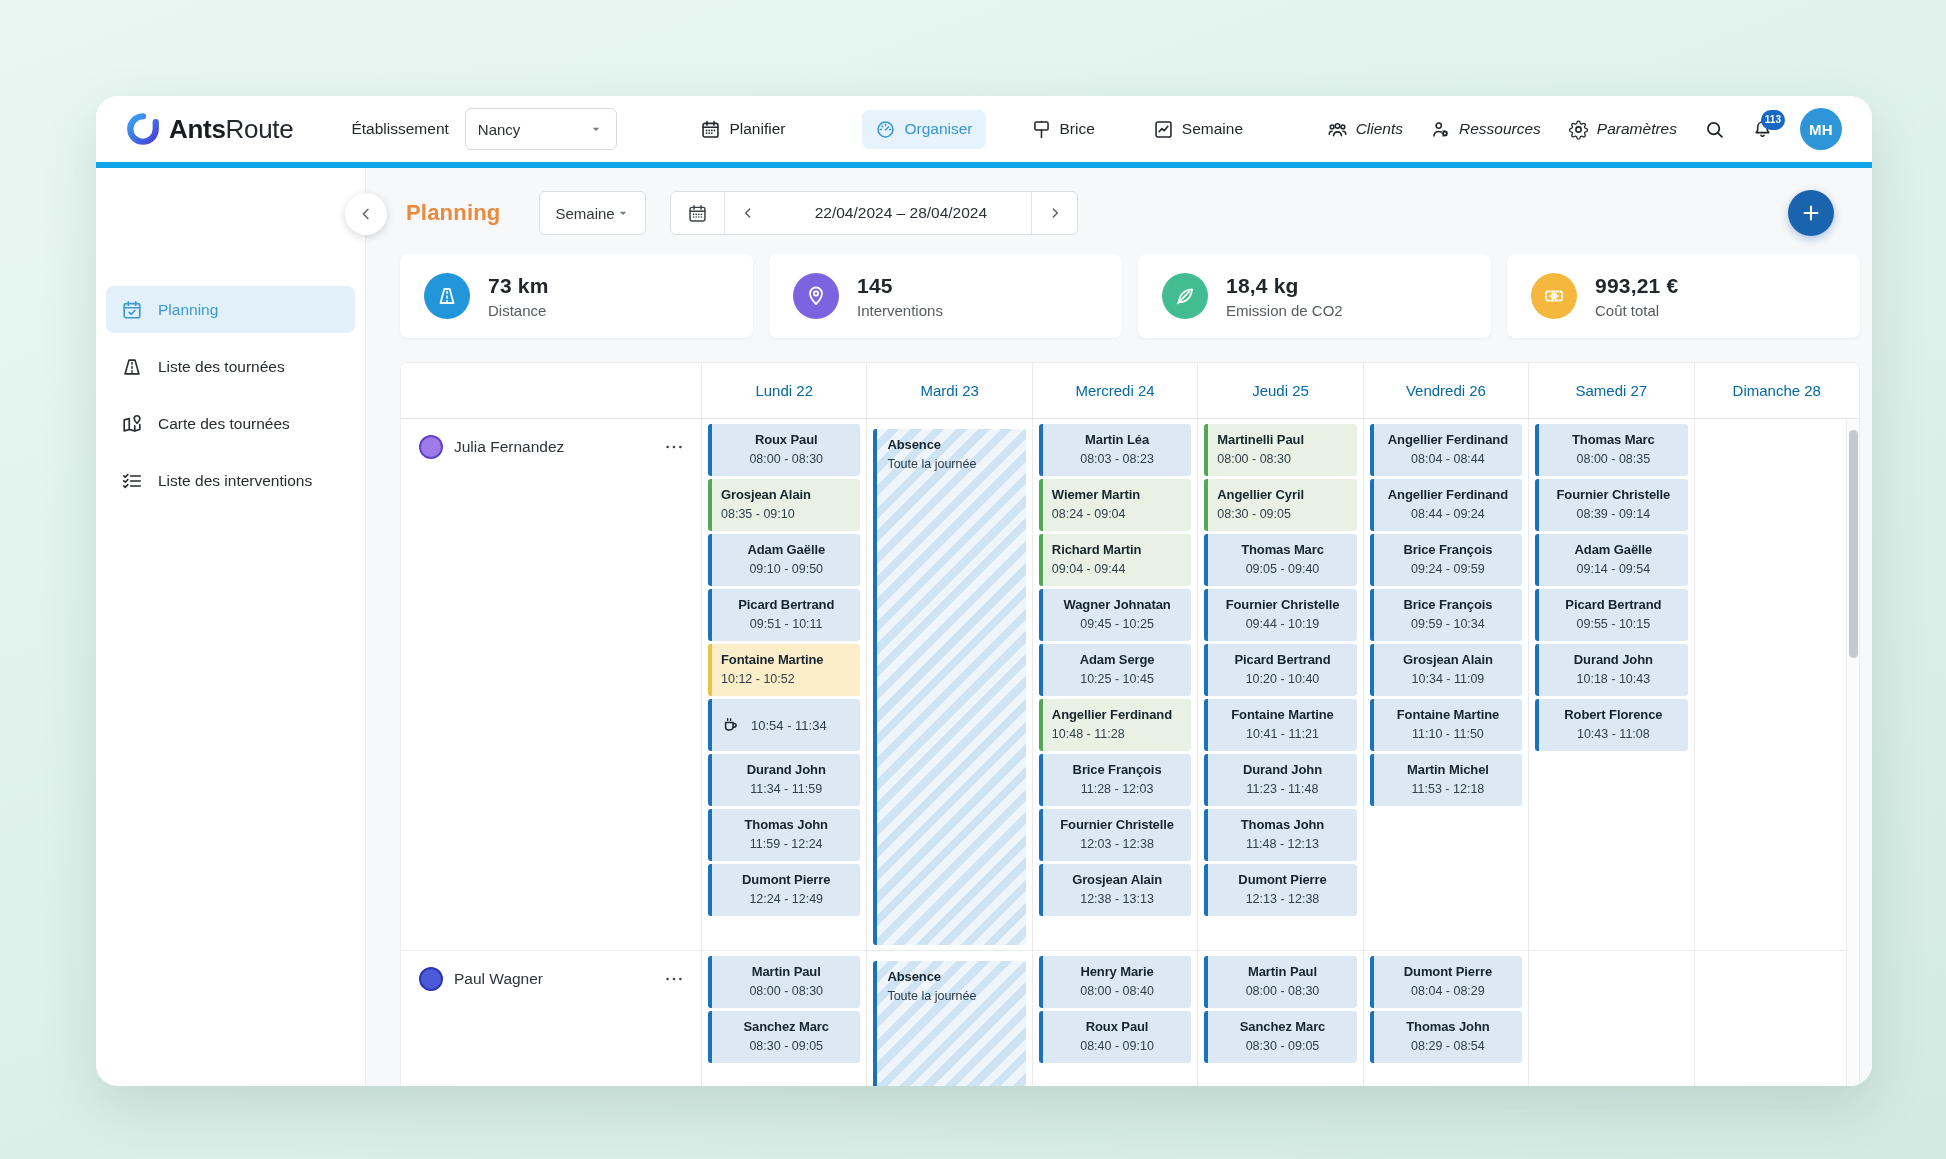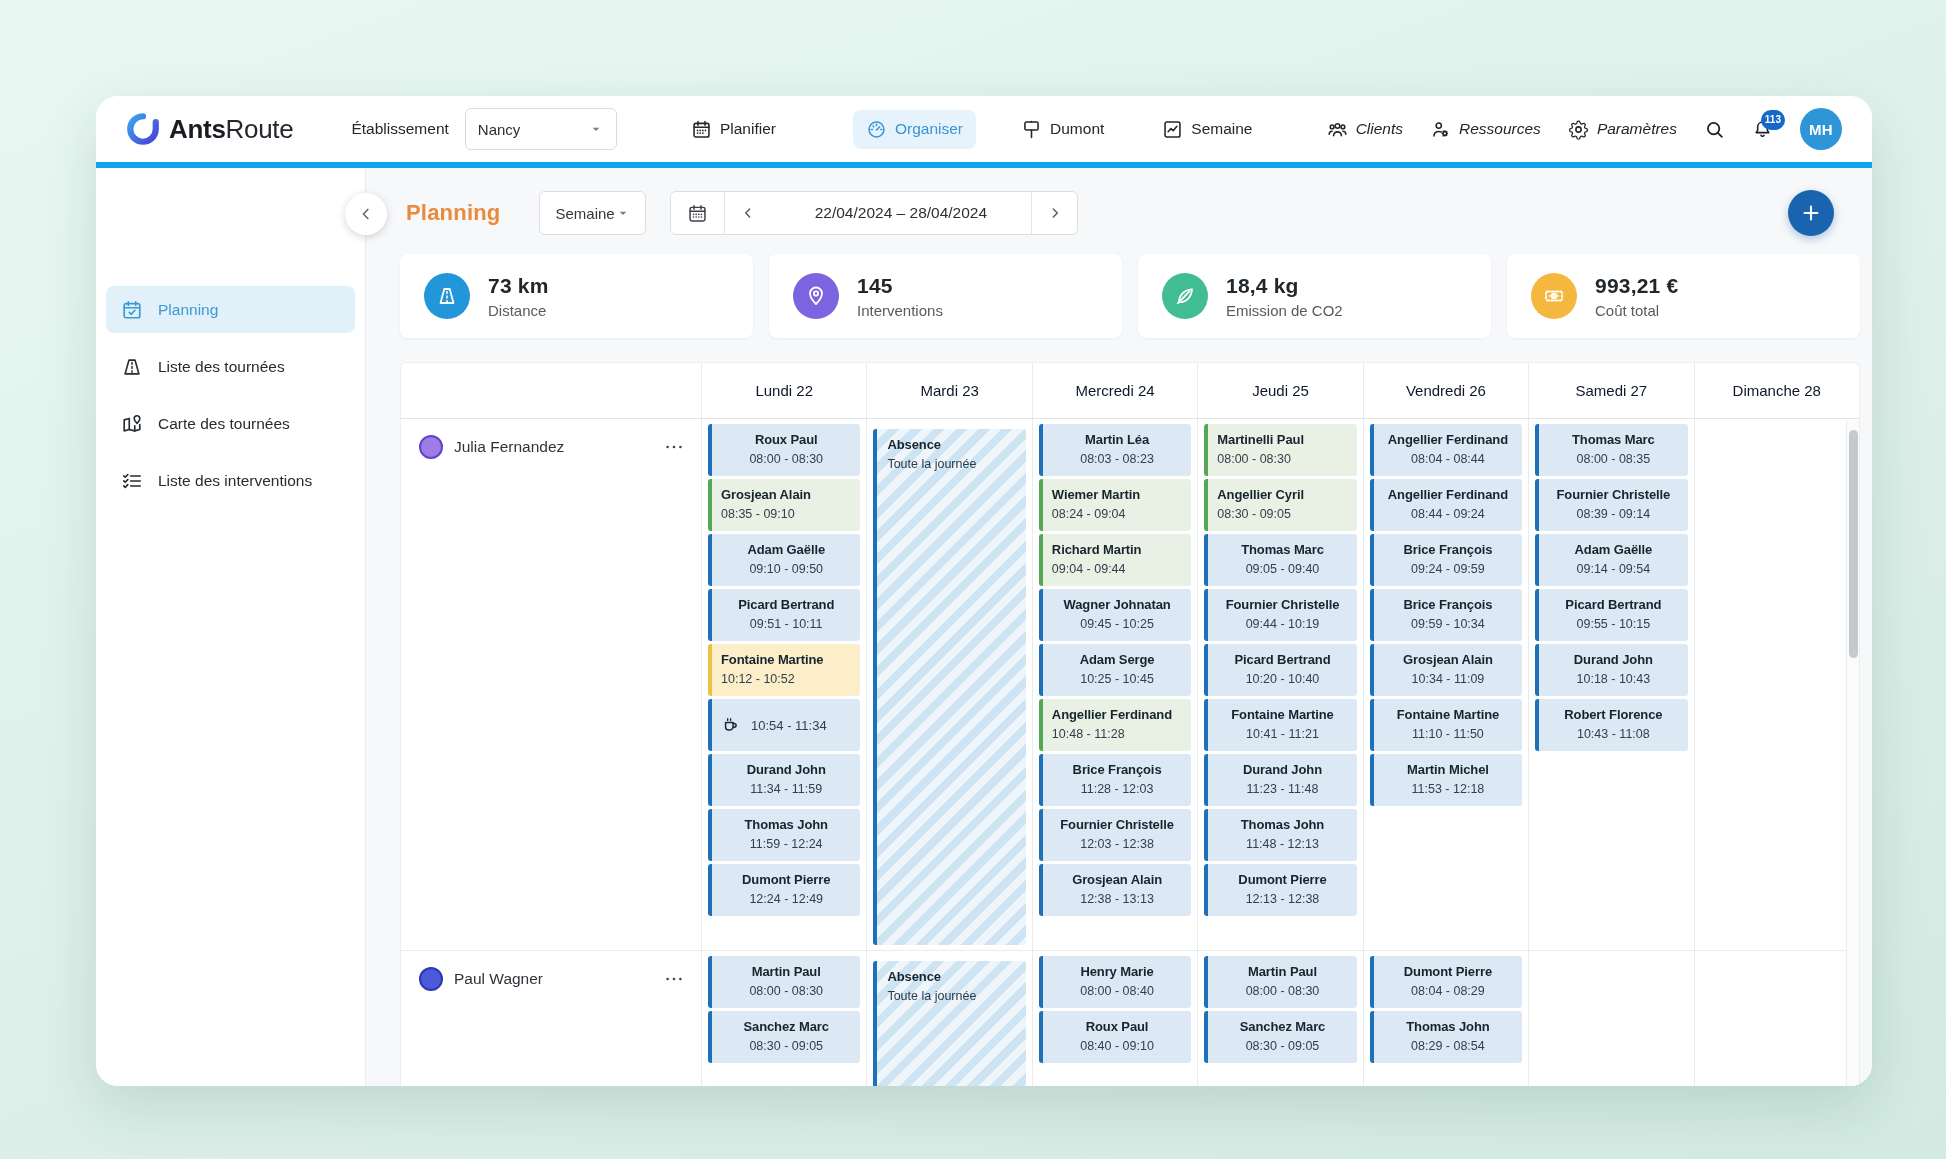--- a/index.html
+++ b/index.html
@@ -59,21 +59,21 @@
   .stat-card { flex:1; background:#fff; border-radius:8px; height:84px; display:flex; align-items:center; gap:18px; padding:0 24px; box-shadow:0 1px 3px rgba(0,0,0,.05); }
   .stat-ic { width:46px; height:46px; border-radius:50%; color:#fff; display:flex; align-items:center; justify-content:center; flex:0 0 auto; }
   .stat-ic svg { width:24px; height:24px; }
   .stat-val { font-size:21px; font-weight:700; color:#22272c; letter-spacing:.2px; }
   .stat-lbl { font-size:15px; color:#565b60; margin-top:4px; }
 
   
   .calendar { flex:1; min-height:0; margin:24px 12px 0 34px; background:#fff; border:1px solid #ededee; border-bottom:none; border-radius:6px 6px 0 0; position:relative; overflow:hidden; }
   .cal-head, .cal-row { display:grid; grid-template-columns:300px repeat(7,1fr); }
   .cal-head { height:56px; border-bottom:1px solid #e3e5e7; }
-  .headcell { display:flex; align-items:center; justify-content:center; font-size:15px; color:#0f172a; border-left:1px solid #e9ebed; }
+  .headcell { display:flex; align-items:center; justify-content:center; font-size:15px; color:#0369a1; border-left:1px solid #e9ebed; }
   .headcell.resource { border-left:none; }
   .cal-row { border-bottom:1px solid #e9ebed; }
   .cal-row.r0 { height:532px; }
   .cal-row.r1 { height:330px; }
   .resource-cell { padding:16px 16px 0 18px; }
   .resource-inner { display:flex; align-items:center; gap:11px; }
   .r-avatar { width:24px; height:24px; border-radius:50%; border:2px solid; flex:0 0 auto; }
   .r-name { font-size:15.5px; color:#2e3439; }
   .r-menu { margin-left:auto; color:#3c4146; cursor:pointer; }
   .r-menu svg { width:22px; height:22px; }
@@ -151,21 +151,21 @@
             <span>Organiser</span>
           </div>
           <div class="nav-item nav-tab">
             <span class="icn ">
               <svg viewBox="0 0 24 24" fill="none" stroke="currentColor" stroke-width="1.8" stroke-linecap="round" stroke-linejoin="round">
                 <path d="M12 21v-8.5"></path>
                 <rect x="4.5" y="3.5" width="15" height="9" rx="1.5"></rect>
                 <path d="M12 3.5V3"></path>
               </svg>
             </span>
-            <span>Dumont</span>
+            <span>Brice</span>
           </div>
           <div class="nav-item nav-tab">
             <span class="icn ">
               <svg viewBox="0 0 24 24" fill="none" stroke="currentColor" stroke-width="1.8" stroke-linecap="round" stroke-linejoin="round">
                 <rect x="3.5" y="3.5" width="17" height="17" rx="2"></rect>
                 <path d="M7 14.5l3.2-3.5 2.6 2.3 4.2-5"></path>
               </svg>
             </span>
             <span>Semaine</span>
           </div>

